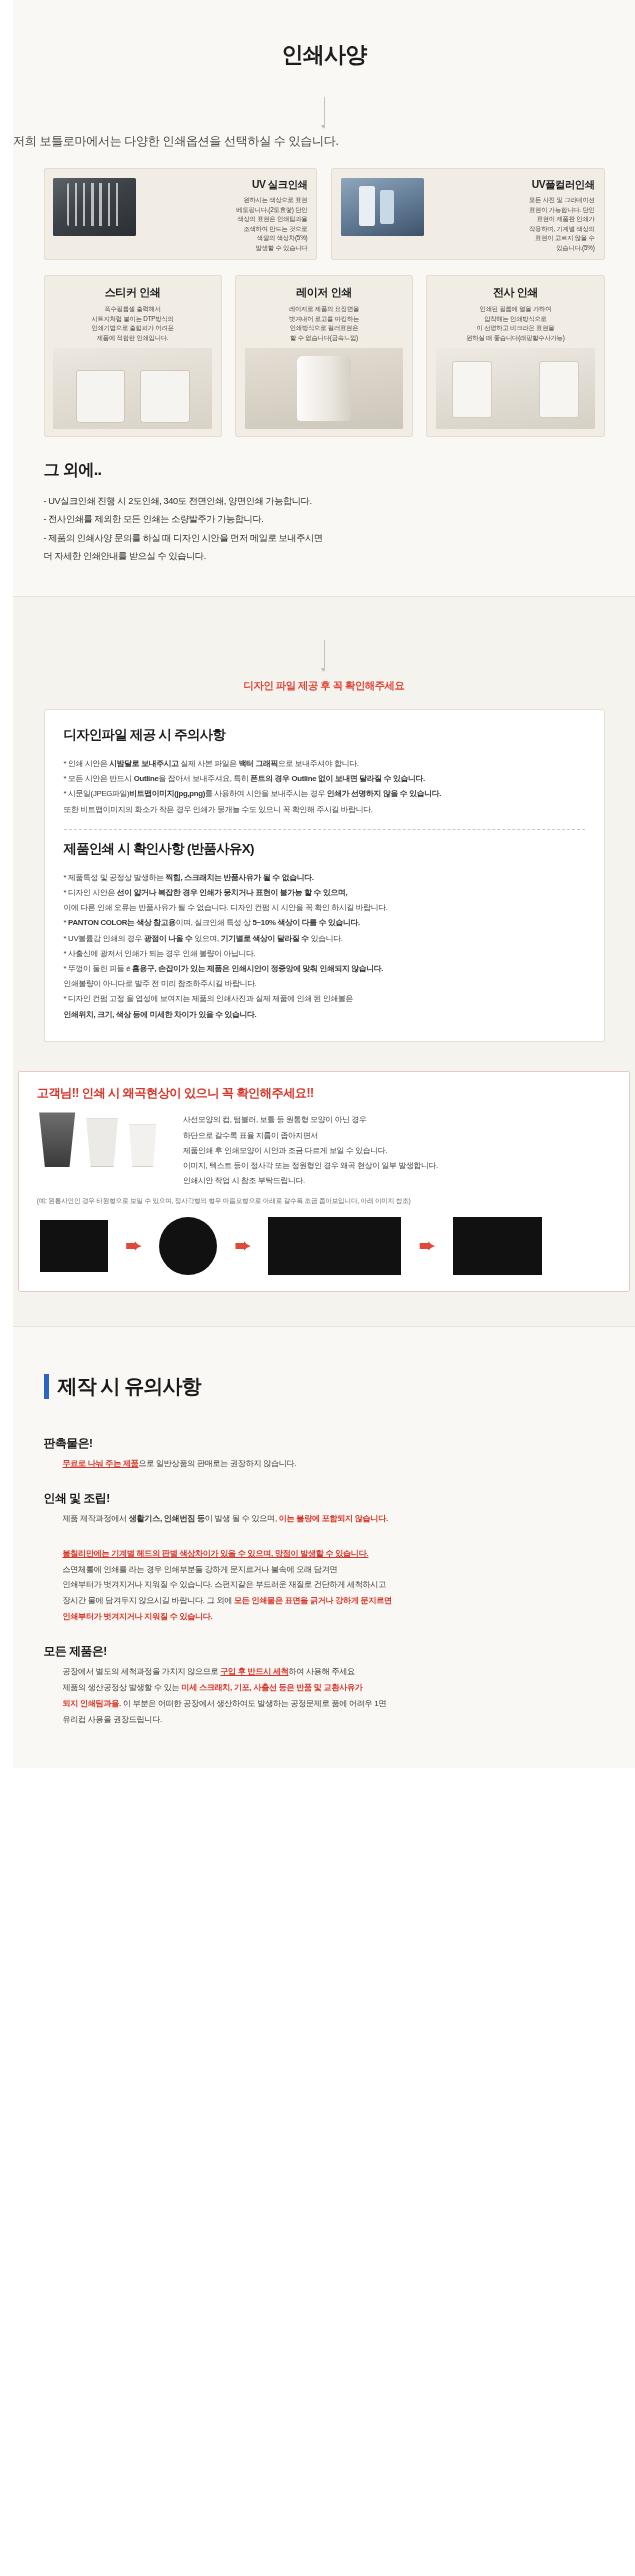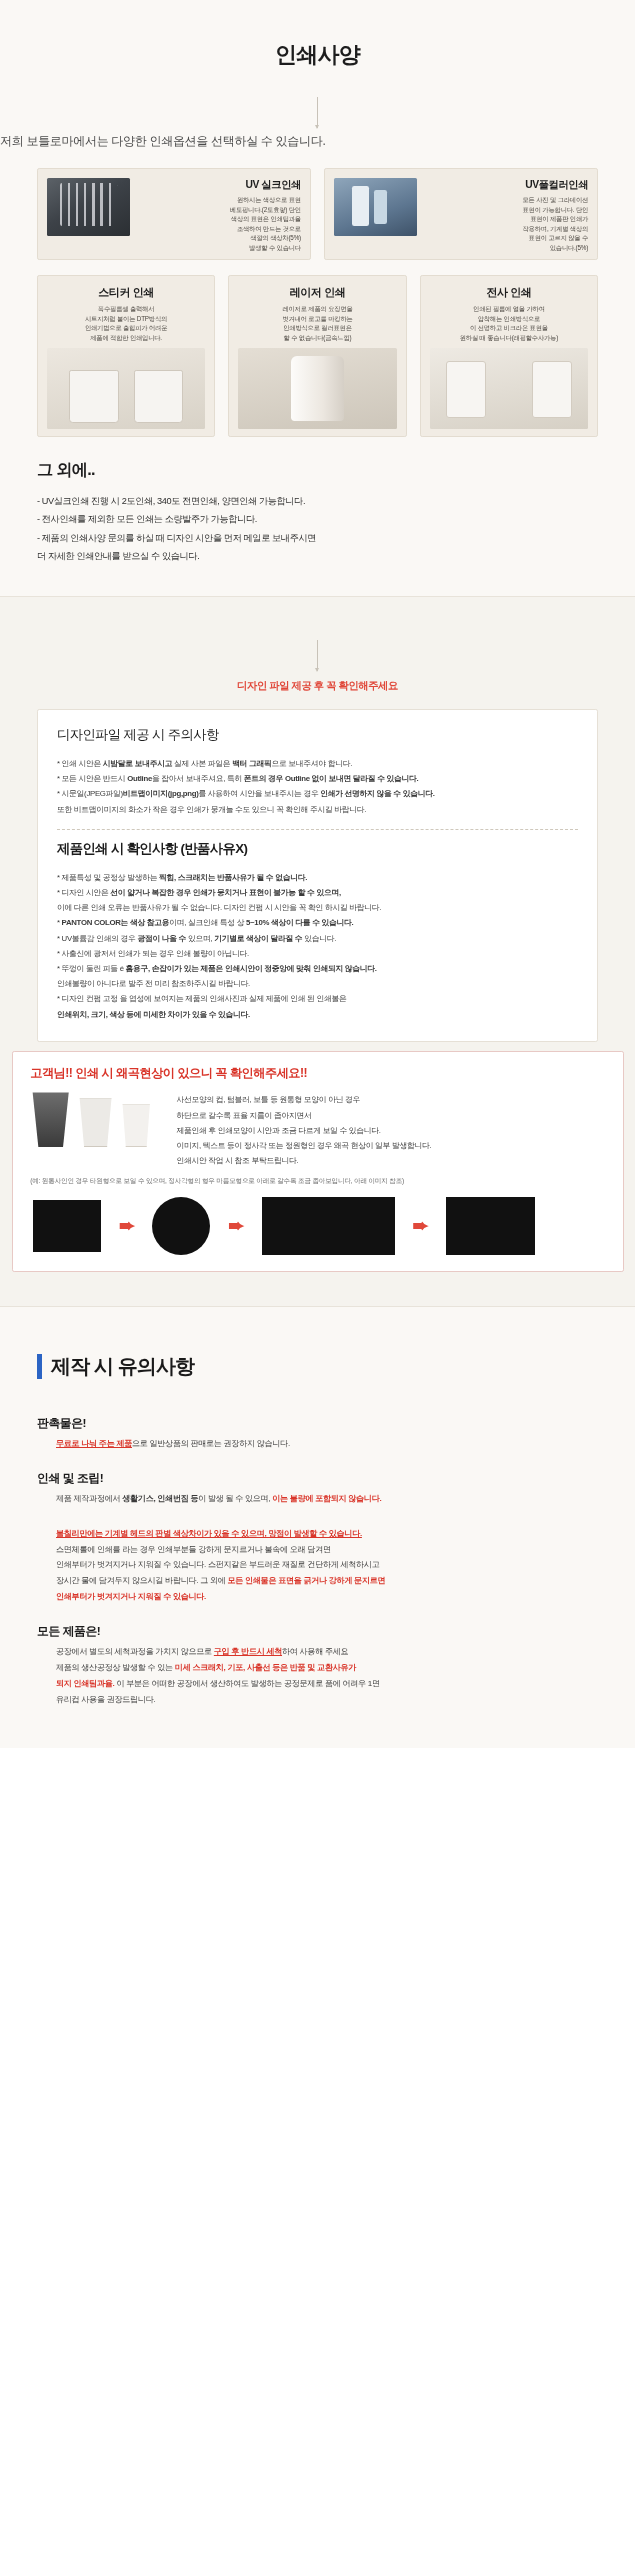--- a/index.html
+++ b/index.html
@@ -4,21 +4,21 @@
 <style>
   * { box-sizing: border-box; }
   html, body { margin: 0; padding: 0; }
   body {
     width: 635px;
     font-family: "Liberation Sans", sans-serif;
     background: #ffffff;
     color: #222;
     -webkit-font-smoothing: antialiased;
   }
-  .page { width: 635px; margin: 0 auto; position: relative; }
+  .page { width: 635px; margin: 0 auto; position: relative; padding-left: 13px; }
 
   
   .sec1 { background: #faf8f5; padding: 25px 0 31px; }
   .sec-title {
     text-align: center;
     font-size: 22px;
     font-weight: 700;
     letter-spacing: -0.7px;
     color: #1d1d1d;
     position: relative;
@@ -134,31 +134,31 @@
   .sec2 { background: #f5f3ee; padding: 29.5px 0 34px; border-top: 0.7px solid #e8e3da;}
   .sec2-title { font-size: 22px; font-weight: 700; text-align:center; letter-spacing:-0.9px; }
   .sec2-sub {
     text-align:center; color:#e0483a; font-weight:700; font-size:10.3px;
     margin-top: 7.4px; letter-spacing:-0.4px;
   }
   .panel {
     width: 561px; margin: 16.2px auto 0; background: #fff;
     border: 0.7px solid #e6e0d6; border-radius: 2.2px; padding: 16.2px 19px 19px;
   }
-  .panel-h { font-size: 13.3px; font-weight: 400; letter-spacing:-0.6px; color:#1c1c1c; }
+  .panel-h { font-size: 13.3px; font-weight: 700; letter-spacing:-0.6px; color:#1c1c1c; }
   .panel-h2 { font-size: 13.3px; font-weight: 700; letter-spacing:-0.6px; color:#1c1c1c; margin-top: 4.4px;}
   .bullets { margin-top: 12px; }
   .bul {
     font-size: 7.8px; line-height: 1.95; color: #3a3a3a; letter-spacing:-0.3px;
   }
   .dashed-sep { border-top: 0.7px dashed #cfc8bc; margin: 11.8px 0 10.3px; }
 
   
   .warn-panel {
-    width: 612px; margin: 9px auto 0; background: #fff;
+    width: 612px; margin: 29px auto 0; background: #fff;
     border: 0.7px solid #e8c9c5; border-radius: 2.2px; padding: 13.3px 17.7px 16.2px;
   }
   .warn-h { color:#d9352a; font-size: 12.2px; font-weight: 700; letter-spacing:-0.5px; }
   .warn-body { display: flex; gap: 13.3px; margin-top: 10.3px; align-items: flex-start; }
   .warn-imgs { width: 133px; flex: none; display:flex; gap:5.9px; align-items:flex-end; }
   .cupA { width: 41px; height: 55px; background: linear-gradient(180deg,#6e6e6e,#3a3a3a);
           clip-path: polygon(6% 0,94% 0,80% 100%,20% 100%); }
   .cupB { width: 37px; height: 49px; background:#eceae6; border:0.7px solid #cfc9bf;
           clip-path: polygon(7% 0,93% 0,81% 100%,19% 100%); }
   .cupC { width: 32.5px; height: 43px; background:#f3f1ee; border:0.7px solid #d5cfc5;

